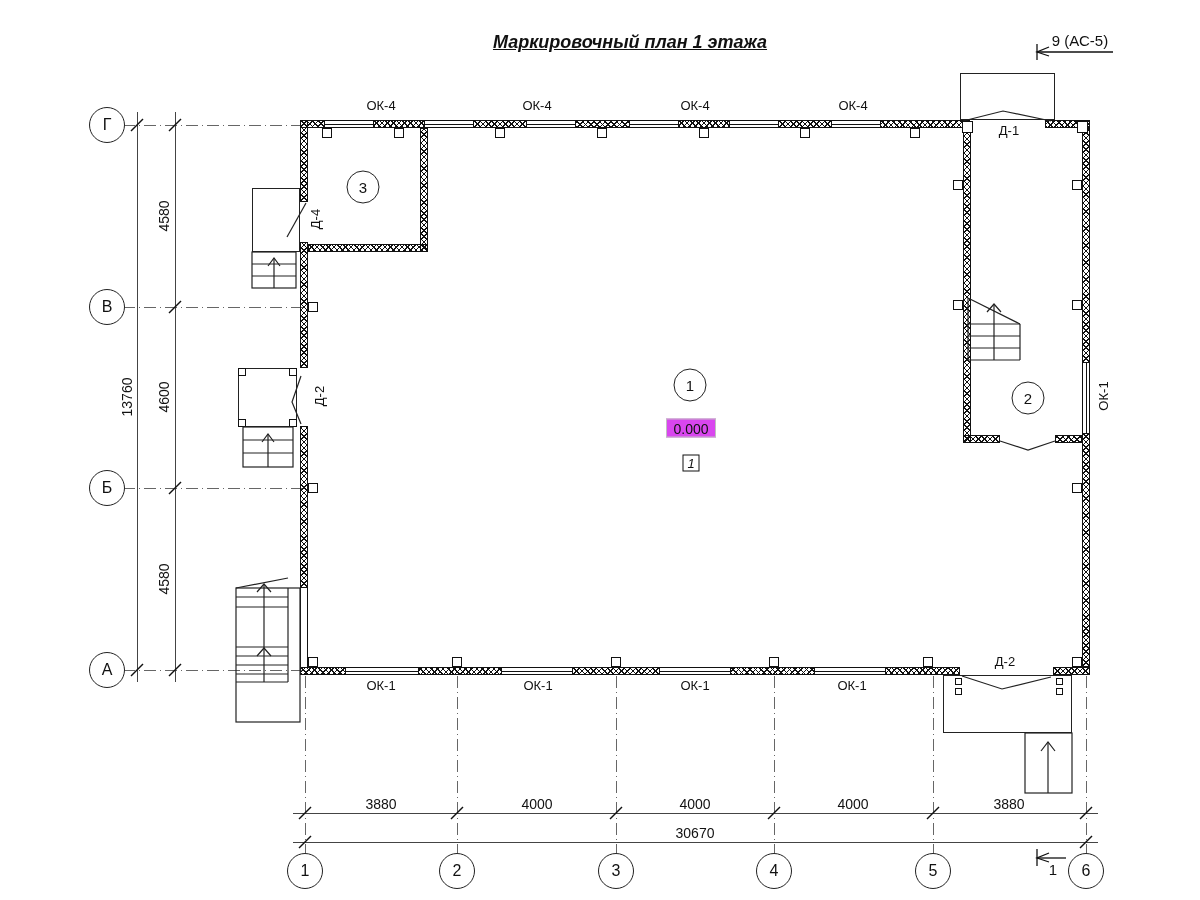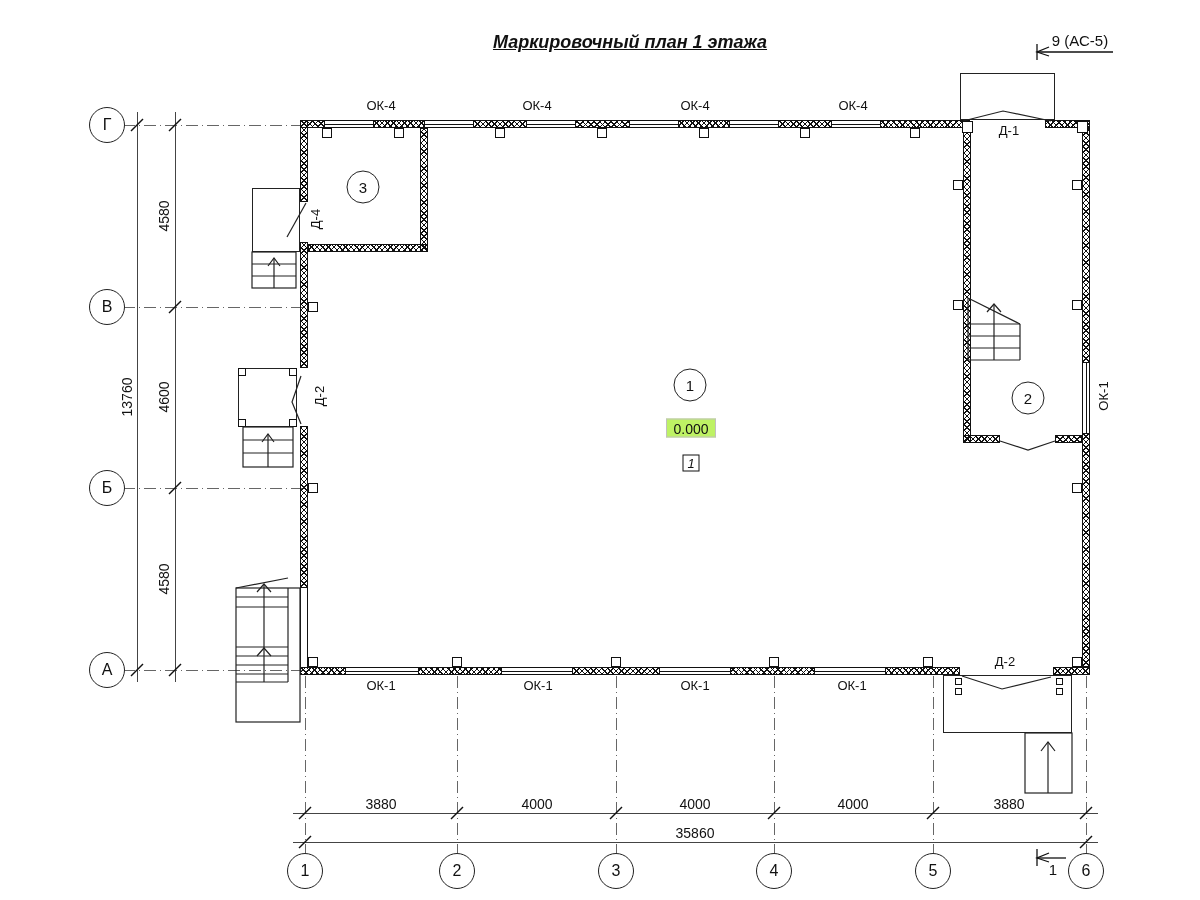--- a/index.html
+++ b/index.html
@@ -26,21 +26,21 @@
         border-right:1.4px solid #111;}
   .winv::after{content:"";position:absolute;top:0;bottom:0;left:50%;width:1px;background:#111;}
   .wplain{position:absolute;box-sizing:border-box;background:#fff;border-left:1.2px solid #111;
         border-right:1.2px solid #111;}
   .sq{position:absolute;box-sizing:border-box;border:1px solid #111;background:#fff;}
   .outline{position:absolute;box-sizing:border-box;border:1.3px solid #222;background:transparent;}
   .lineh{position:absolute;height:1px;background:#444;}
   .linev{position:absolute;width:1px;background:#444;}
   .axh{position:absolute;height:1px;background:repeating-linear-gradient(90deg,#666 0 12px,transparent 12px 16px,#666 16px 17px,transparent 17px 21px);}
   .axv{position:absolute;width:1px;background:repeating-linear-gradient(180deg,#666 0 12px,transparent 12px 16px,#666 16px 17px,transparent 17px 21px);}
-  .ebox{position:absolute;box-sizing:border-box;border:1px solid #c0c0c0;background:#bef264;
+  .ebox{position:absolute;box-sizing:border-box;border:1px solid #c0c0c0;background:#d946ef;
         display:flex;align-items:center;justify-content:center;font-size:14px;transform:translate(-50%,-50%);}
   .fbox{position:absolute;box-sizing:border-box;border:1.5px solid #111;background:#fff;
         display:flex;align-items:center;justify-content:center;font-size:13px;font-style:italic;transform:translate(-50%,-50%);}
   svg{position:absolute;left:0;top:0;}
 </style>
 </head>
 <body>
 
 <div id="sheet">
 
@@ -262,21 +262,21 @@
   <div class="t dim rot" style="left:164px;top:216px;">4580</div>
   <div class="t dim rot" style="left:164px;top:397px;">4600</div>
   <div class="t dim rot" style="left:164px;top:579px;">4580</div>
   <div class="t dim rot" style="left:127px;top:397px;">13760</div>
 
   <div class="t dim" style="left:381px;top:804px;">3880</div>
   <div class="t dim" style="left:537px;top:804px;">4000</div>
   <div class="t dim" style="left:695px;top:804px;">4000</div>
   <div class="t dim" style="left:853px;top:804px;">4000</div>
   <div class="t dim" style="left:1009px;top:804px;">3880</div>
-  <div class="t dim" style="left:695px;top:833px;">35860</div>
+  <div class="t dim" style="left:695px;top:833px;">30670</div>
 
   <div class="t" style="left:381px;top:105px;">ОК-4</div>
   <div class="t" style="left:537px;top:105px;">ОК-4</div>
   <div class="t" style="left:695px;top:105px;">ОК-4</div>
   <div class="t" style="left:853px;top:105px;">ОК-4</div>
   <div class="t" style="left:381px;top:685px;">ОК-1</div>
   <div class="t" style="left:538px;top:685px;">ОК-1</div>
   <div class="t" style="left:695px;top:685px;">ОК-1</div>
   <div class="t" style="left:852px;top:685px;">ОК-1</div>
   <div class="t rot" style="left:1103px;top:396px;">ОК-1</div>

